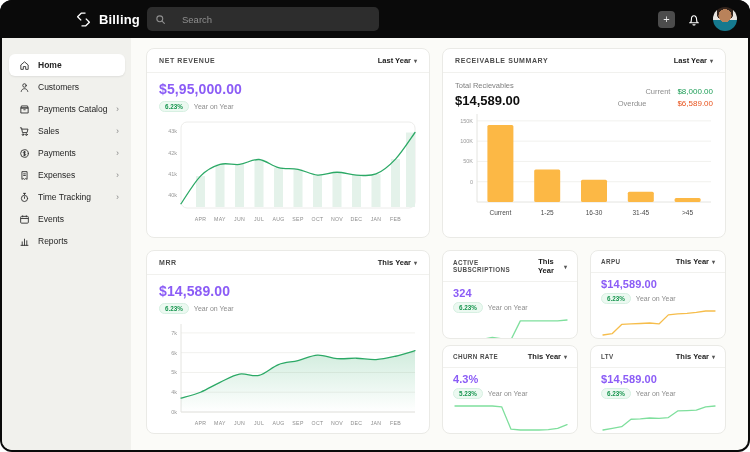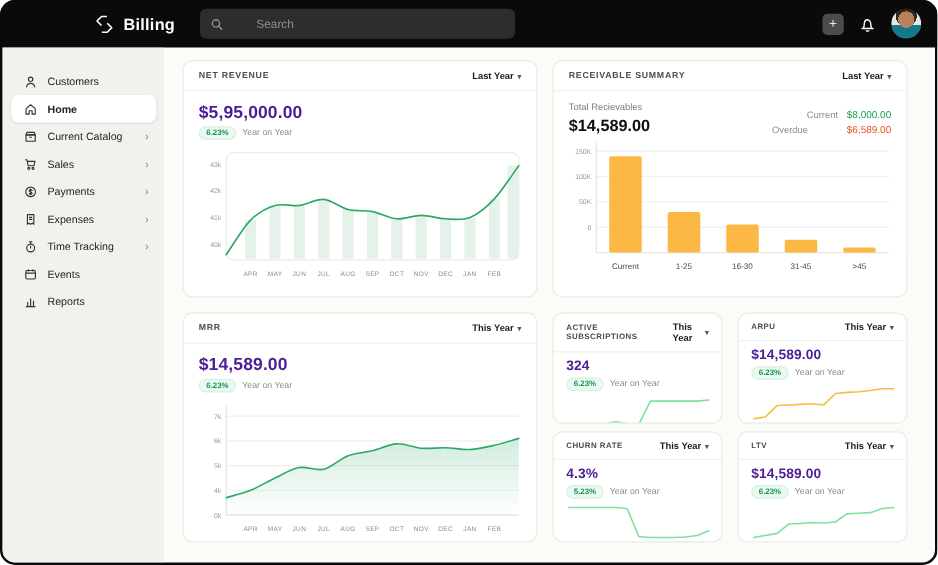--- a/index.html
+++ b/index.html
@@ -2,21 +2,21 @@
 <html><head>
 <meta charset="utf-8">
 <style>
   html,body{margin:0;padding:0;background:#fff;font-family:"Liberation Sans",sans-serif;-webkit-font-smoothing:antialiased;}
   *{box-sizing:border-box;}
   .frame{width:750px;height:452px;background:#0a0a0a;border-radius:12px;overflow:hidden;position:relative;}
   
   .topbar{height:38px;display:flex;align-items:center;padding:0 13px;background:#0a0a0a;}
   .brand{display:flex;align-items:center;gap:7px;width:127px;flex:none;justify-content:flex-end;}
   .brand-name{color:#fff;font-size:13px;font-weight:600;letter-spacing:.2px;}
-  .search{display:flex;align-items:center;gap:24px;background:#2d2d2d;border-radius:5px;height:24px;width:252px;padding:0 8px;margin-left:20px;}
+  .search{display:flex;align-items:center;gap:14px;background:#2d2d2d;border-radius:5px;height:24px;width:232px;padding:0 8px;margin-left:7px;}
   .search input{background:transparent;border:0;outline:0;color:#ddd;font-size:9.5px;width:100%;font-family:inherit;}
   .search input::placeholder{color:#8f8f8f;}
   .topbar-right{margin-left:auto;display:flex;align-items:center;gap:12px;}
   .plus-btn{width:17px;height:17px;border-radius:4px;background:#4c4c4c;color:#e9e9e9;font-size:11px;line-height:14px;text-align:center;border:0;padding:0;cursor:pointer;}
   .bell-btn{background:none;border:0;padding:0;display:flex;cursor:pointer;}
   .avatar{width:24px;height:24px;border-radius:50%;cursor:pointer;
     background:
       radial-gradient(circle at 50% 36%, #b9825a 0 33%, rgba(0,0,0,0) 34%),
       radial-gradient(circle at 50% 24%, #33241c 0 38%, rgba(0,0,0,0) 39%),
       linear-gradient(180deg,#e9e7e3 0 54%, #15798e 55% 100%);}
@@ -31,21 +31,21 @@
   .nav-chev{margin-left:auto;color:#8a8a8a;font-size:9px;line-height:1;}
   main{flex:1;padding:10px 22px 0 15px;}
   .grid2{display:grid;grid-template-columns:1fr 1fr;gap:12px;}
   .grid2 + .grid2{margin-top:12px;}
   .card{background:#fff;border:1px solid #eaeae6;border-radius:8px;overflow:hidden;}
   .card-head{display:flex;align-items:center;justify-content:space-between;padding:7px 12px;border-bottom:1px solid #f1f1ee;}
   .card-title{font-size:7px;font-weight:700;letter-spacing:.6px;color:#4c4c4c;text-transform:uppercase;}
   .range{display:flex;align-items:center;gap:3px;font-size:7.5px;color:#1c1c1c;background:none;border:0;font-weight:600;padding:0;cursor:pointer;font-family:inherit;}
   .caret{font-size:6px;color:#555;}
   .card-body{padding:8px 12px 6px;}
-  .value{font-size:14px;font-weight:700;color:#4c1d95;letter-spacing:.1px;}
+  .value{font-size:14px;font-weight:700;color:#8b5cf6;letter-spacing:.1px;}
   .yoy{display:flex;align-items:center;gap:5px;margin-top:4px;}
   .badge{font-size:6.3px;font-weight:700;color:#17954f;background:#ecf9f1;border:1px solid #d7f0e2;border-radius:8px;padding:1px 5px;}
   .yoy-label{font-size:7px;color:#8d8d8d;}
   .tall{height:190px;}
   .bigchart{margin-top:6px;display:block;}
   svg text{font-family:"Liberation Sans",sans-serif;}
   
   .recv-top{display:flex;justify-content:space-between;align-items:flex-end;}
   .recv-label{font-size:7.5px;color:#7e7e7e;}
   .recv-value{font-size:13px;font-weight:700;color:#0e0e0e;margin-top:3px;}
@@ -99,46 +99,46 @@
         </svg>
       </button>
       <div class="avatar"></div>
     </div>
   </header>
 
   <div class="bodyrow">
 
     <aside class="sidebar">
       <nav id="nav">
+          <div class="nav-item active">
+            <span class="nav-icon">
+              <svg viewBox="0 0 12 12" fill="none" stroke="currentColor" stroke-width="1" stroke-linejoin="round">
+                <path d="M2 10.2V5.4L6 2l4 3.4v4.8H7.3V7.2H4.7v3z"></path>
+              </svg>
+            </span>
+            <span class="nav-label">Home</span>
+          </div>
           <div class="nav-item">
             <span class="nav-icon">
               <svg viewBox="0 0 12 12" fill="none" stroke="currentColor" stroke-width="1" stroke-linecap="round">
                 <circle cx="6" cy="3.8" r="1.9"></circle>
                 <path d="M2.4 10.3c.4-2 1.9-3 3.6-3s3.2 1 3.6 3"></path>
               </svg>
             </span>
             <span class="nav-label">Customers</span>
-          </div>
-          <div class="nav-item active">
-            <span class="nav-icon">
-              <svg viewBox="0 0 12 12" fill="none" stroke="currentColor" stroke-width="1" stroke-linejoin="round">
-                <path d="M2 10.2V5.4L6 2l4 3.4v4.8H7.3V7.2H4.7v3z"></path>
-              </svg>
-            </span>
-            <span class="nav-label">Home</span>
           </div>
           <div class="nav-item">
             <span class="nav-icon">
               <svg viewBox="0 0 12 12" fill="none" stroke="currentColor" stroke-width="1" stroke-linejoin="round">
                 <path d="M2 4.3h8v5.5H2z"></path>
                 <path d="M2.7 2.1h6.6l.7 2.2H2z"></path>
                 <path d="M4.8 6.3h2.4"></path>
               </svg>
             </span>
-            <span class="nav-label">Current Catalog</span>
+            <span class="nav-label">Payments Catalog</span>
             <span class="nav-chev">›</span>
           </div>
           <div class="nav-item">
             <span class="nav-icon">
               <svg viewBox="0 0 12 12" fill="none" stroke="currentColor" stroke-width="1" stroke-linecap="round" stroke-linejoin="round">
                 <path d="M1.5 2h1.3l1 5.2h5l1-3.8H3.1"></path>
                 <circle cx="4.4" cy="9.4" r=".9"></circle>
                 <circle cx="8.1" cy="9.4" r=".9"></circle>
               </svg>
             </span>

